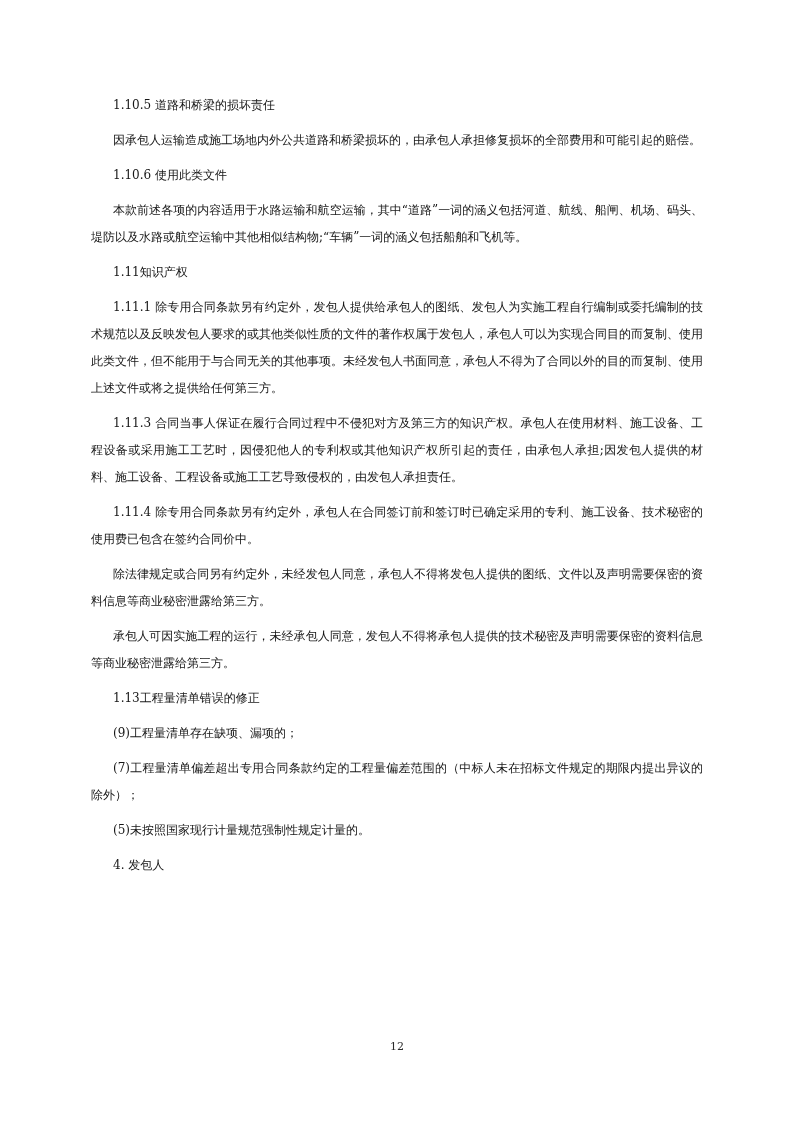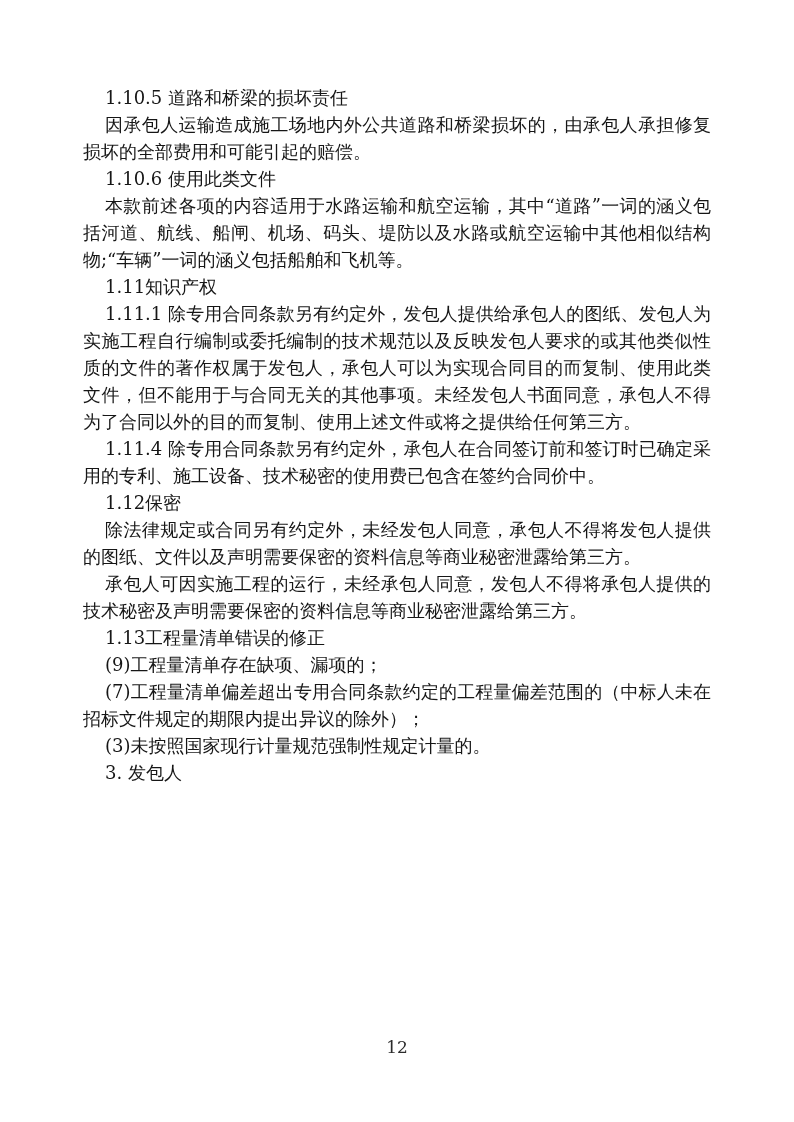--- a/index.html
+++ b/index.html
@@ -17,36 +17,36 @@
     font-family: "DejaVu Serif", "Liberation Serif", serif;
     color: #161616;
   }
   .doc-body {
     position: absolute;
     top: 84px;
     left: 83px;
     width: 628px;
   }
   .doc-body p.para {
-    margin: 0;
+    margin: 8px;
     padding: 0;
-    font-size: 18px;
+    font-size: 12px;
     line-height: 27px;
     text-indent: 22px;
     text-align: justify;
     letter-spacing: 0;
     word-break: break-all;
   }
   .page-number {
     position: absolute;
     top: 1038px;
     left: 0;
     width: 794px;
     text-align: center;
-    font-size: 17px;
+    font-size: 11px;
     line-height: 18px;
     color: #2b2b2b;
   }
 </style>
 </head>
 <body>
 
 <div class="page">
   <div class="doc-body">
 
@@ -56,34 +56,34 @@
 
       <p class="para">1.10.6 使用此类文件</p>
 
       <p class="para">本款前述各项的内容适用于水路运输和航空运输，其中“道路”一词的涵义包括河道、航线、船闸、机场、码头、堤防以及水路或航空运输中其他相似结构物;“车辆”一词的涵义包括船舶和飞机等。</p>
 
       <p class="para">1.11知识产权</p>
 
       <p class="para">1.11.1 除专用合同条款另有约定外，发包人提供给承包人的图纸、发包人为实施工程自行编制或委托编制的技术规范以及反映发包人要求的或其他类似性质的文件的著作权属于发包人，承包人可以为实现合同目的而复制、使用此类文件，但不能用于与合同无关的其他事项。未经发包人书面同意，承包人不得为了合同以外的目的而复制、使用上述文件或将之提供给任何第三方。</p>
 
 
+      <p class="para">1.11.3 合同当事人保证在履行合同过程中不侵犯对方及第三方的知识产权。承包人在使用材料、施工设备、工程设备或采用施工工艺时，因侵犯他人的专利权或其他知识产权所引起的责任，由承包人承担;因发包人提供的材料、施工设备、工程设备或施工工艺导致侵权的，由发包人承担责任。</p>
 
       <p class="para">1.11.4 除专用合同条款另有约定外，承包人在合同签订前和签订时已确定采用的专利、施工设备、技术秘密的使用费已包含在签约合同价中。</p>
 
-      <p class="para">1.12保密</p>
 
       <p class="para">除法律规定或合同另有约定外，未经发包人同意，承包人不得将发包人提供的图纸、文件以及声明需要保密的资料信息等商业秘密泄露给第三方。</p>
 
       <p class="para">承包人可因实施工程的运行，未经承包人同意，发包人不得将承包人提供的技术秘密及声明需要保密的资料信息等商业秘密泄露给第三方。</p>
 
       <p class="para">1.13工程量清单错误的修正</p>
 
 
       <p class="para">(9)工程量清单存在缺项、漏项的；</p>
 
       <p class="para">(7)工程量清单偏差超出专用合同条款约定的工程量偏差范围的（中标人未在招标文件规定的期限内提出异议的除外）；</p>
 
-      <p class="para">(3)未按照国家现行计量规范强制性规定计量的。</p>
+      <p class="para">(5)未按照国家现行计量规范强制性规定计量的。</p>
 
-      <p class="para">3. 发包人</p>
+      <p class="para">4. 发包人</p>
     </div>
   <div class="page-number">12</div>
 </div>
 
 </body></html>

